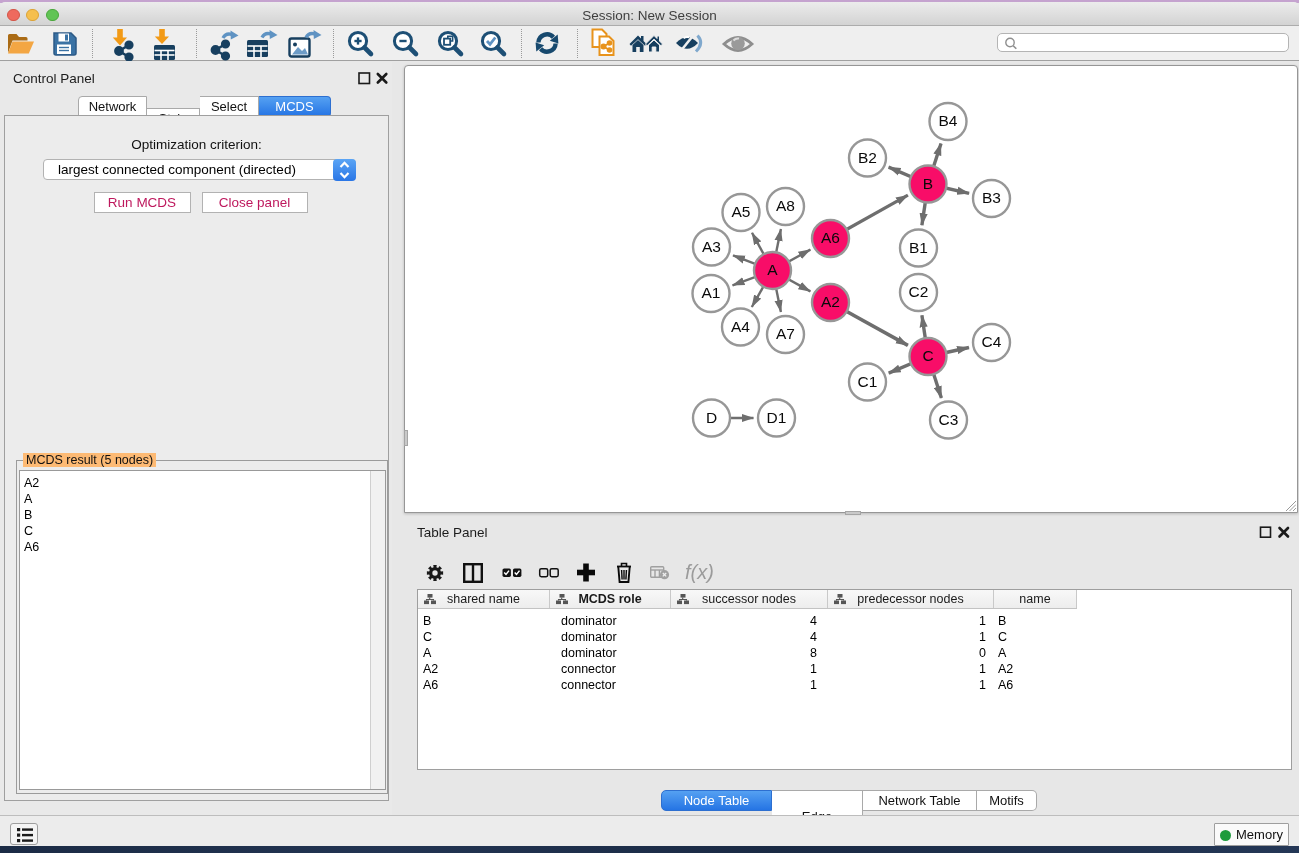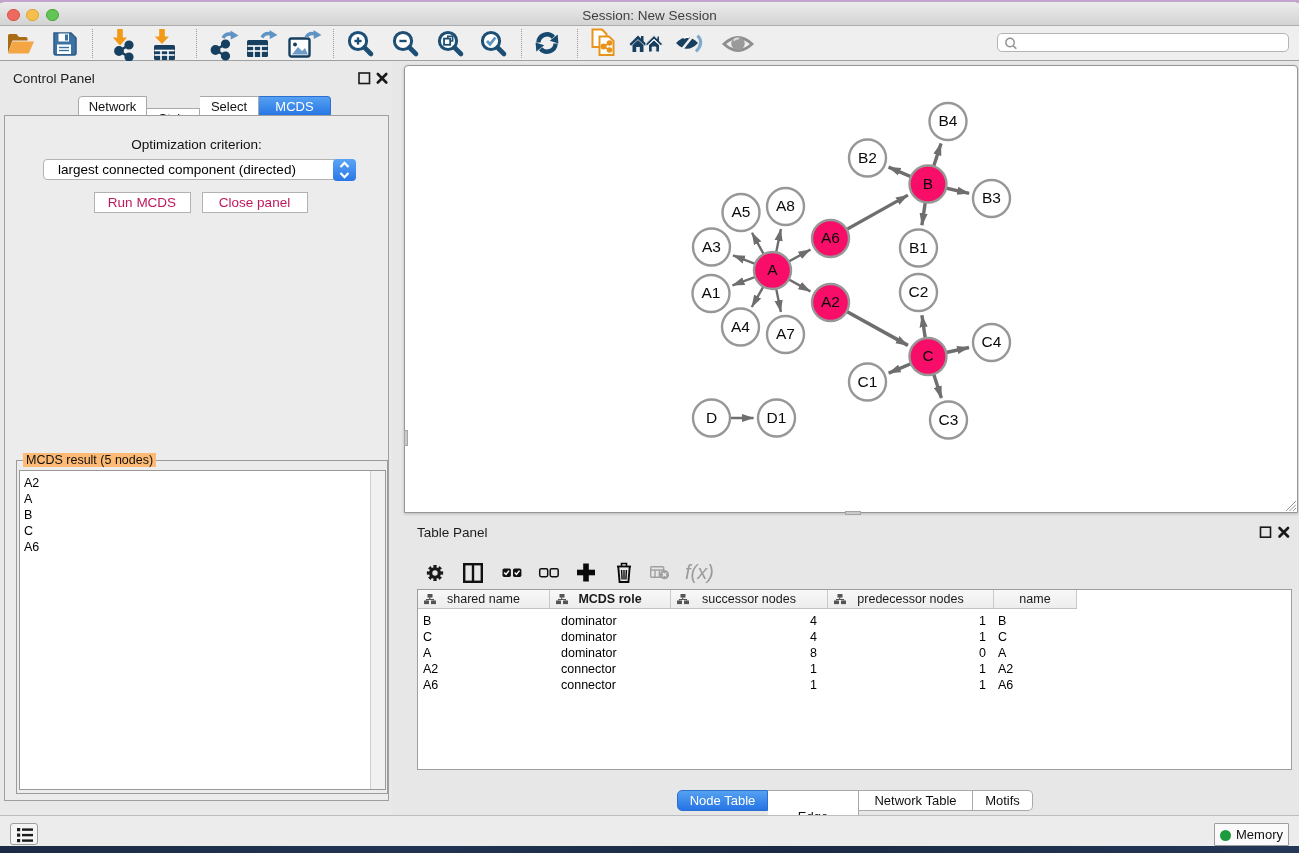--- a/index.html
+++ b/index.html
@@ -467,21 +467,21 @@
           </div>
       <div class="trow" style="top:86.5px;">
             <span class="tc" style="left:5px;">A6</span>
             <span class="tc" style="left:143px;">connector</span>
             <span class="tc" style="left:253px;width:146px;text-align:right;">1</span>
             <span class="tc" style="left:410px;width:158px;text-align:right;">1</span>
             <span class="tc" style="left:580px;">A6</span>
           </div>
     </div>
     <div class="tabs2">
-      <div class="tab first sel" style="border-radius:5px 0 0 5px;width:91px;padding:0;margin-left:16px;">Node Table</div>
+      <div class="tab first sel" style="border-radius:5px 0 0 5px;width:111px;padding:0;">Node Table</div>
           <div class="tab" style="width:91px;padding:16px;">Edge Table</div>
           <div class="tab" style="width:114px;padding:0;">Network Table</div>
           <div class="tab last" style="border-radius:0 5px 5px 0;width:60px;padding:0;">Motifs</div>
     </div>
   </div>
 </div>
 
 <div class="abs" id="statusbar">
   <div class="abs" id="listbtn">
     <svg width="26" height="20" viewBox="0 0 26 20" style="margin:1px 0 0 5px;">

